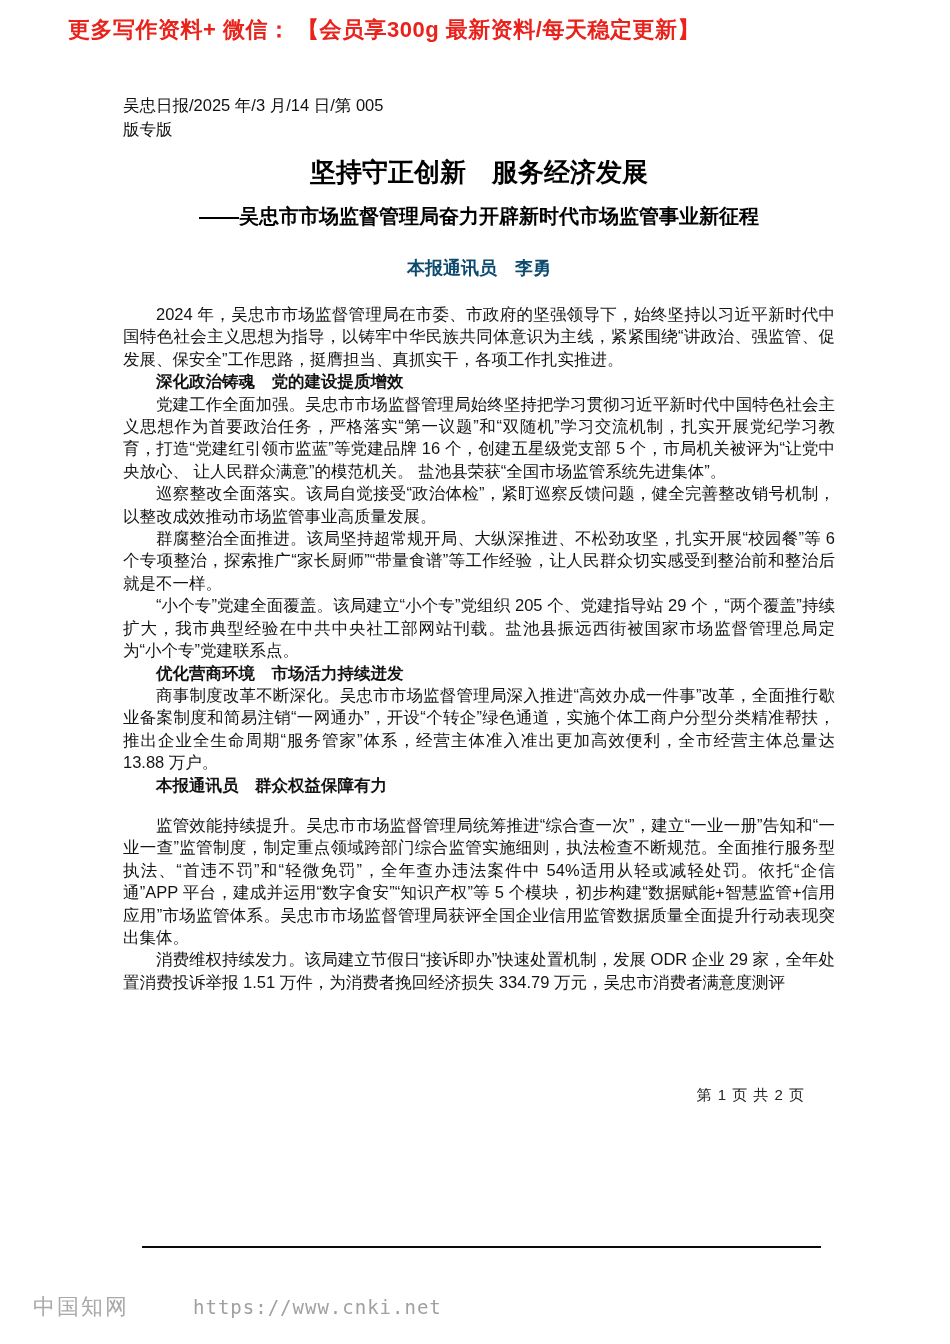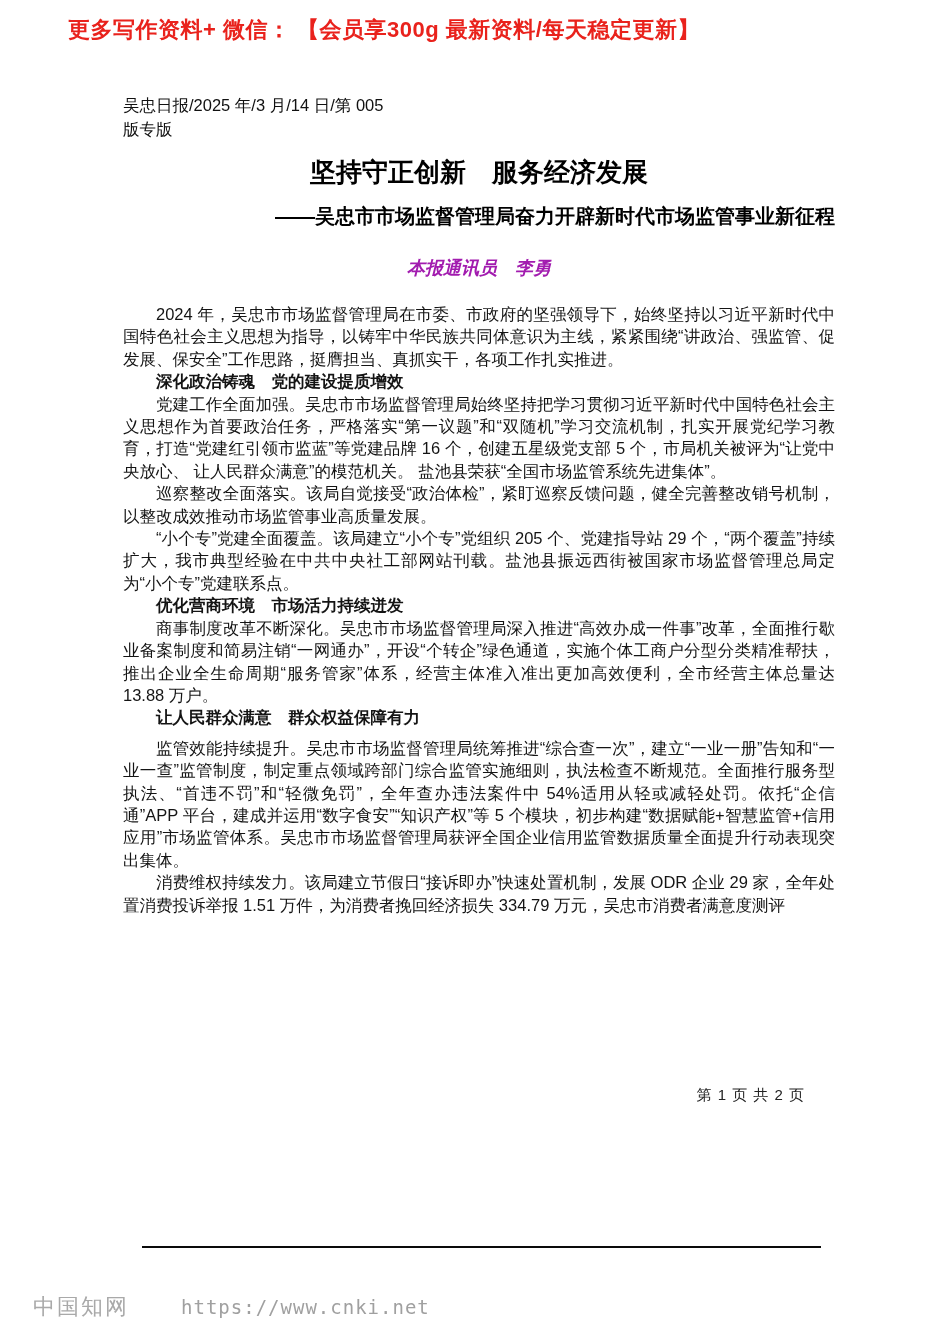--- a/index.html
+++ b/index.html
@@ -22,46 +22,46 @@
     position: absolute; left: 123px; top: 93px; width: 712px;
   }
   .src-line {
     font-size: 16.5px; line-height: 24px; color: #111;
   }
   .title {
     text-align: center; font-size: 26px; font-weight: bold;
     line-height: 30px; margin: 16px; color: #000;
   }
   .subtitle {
-    text-align: right; font-size: 20px; font-weight: bold;
+    text-align: center; font-size: 20px; font-weight: bold;
     line-height: 26px; margin: 0; color: #000;
   }
   .byline {
     text-align: center; font-size: 18px; font-weight: bold;
-    line-height: 22px; margin-top: 28px; color: #a21caf; font-style: italic;
+    line-height: 22px; margin-top: 28px; color: #0c4a6e;
   }
   .article {
     margin-top: 24px;
     font-size: 16.5px; line-height: 22.4px;
     text-align: justify;
   }
   .article p { margin: 0; text-indent: 2em; }
   .article p.heading { font-weight: bold; }
-  .article p.gap { margin-top: 8px; }
+  .article p.gap { margin-top: 18px; }
   .pagination {
     position: absolute; top: 1086px; right: 145px;
     font-size: 15px; color: #222; letter-spacing: 1px; margin-left: 32px;
   }
   .divider {
     position: absolute; top: 1246px; left: 142px;
     width: 679px; height: 2px; background: #0a0a0a;
   }
   .site-footer {
     position: absolute; left: 33px; top: 1292px;
-    display: flex; align-items: baseline; gap: 24px;
+    display: flex; align-items: baseline; gap: 36px;
   }
   .brand {
     font-size: 22px; color: #a9a9a9; letter-spacing: 2px;
   }
   .url {
     font-family: "DejaVu Sans Mono", "Liberation Mono", monospace;
     font-size: 19px; color: #a0a0a0; letter-spacing: 1px; margin-left: 28px;
   }
 </style>
 </head>
@@ -77,24 +77,25 @@
 
   <div class="subtitle">——吴忠市市场监督管理局奋力开辟新时代市场监管事业新征程</div>
 
   <div class="byline">本报通讯员　李勇</div>
 
   <div class="article">
       <p class="body">2024 年，吴忠市市场监督管理局在市委、市政府的坚强领导下，始终坚持以习近平新时代中国特色社会主义思想为指导，以铸牢中华民族共同体意识为主线，紧紧围绕“讲政治、强监管、促发展、保安全”工作思路，挺膺担当、真抓实干，各项工作扎实推进。</p>
       <p class="heading">深化政治铸魂　党的建设提质增效</p>
       <p class="body">党建工作全面加强。吴忠市市场监督管理局始终坚持把学习贯彻习近平新时代中国特色社会主义思想作为首要政治任务，严格落实“第一议题”和“双随机”学习交流机制，扎实开展党纪学习教育，打造“党建红引领市监蓝”等党建品牌 16 个，创建五星级党支部 5 个，市局机关被评为“让党中央放心、 让人民群众满意”的模范机关。 盐池县荣获“全国市场监管系统先进集体”。</p>
       <p class="body">巡察整改全面落实。该局自觉接受“政治体检”，紧盯巡察反馈问题，健全完善整改销号机制，以整改成效推动市场监管事业高质量发展。</p>
+      <p class="body">群腐整治全面推进。该局坚持超常规开局、大纵深推进、不松劲攻坚，扎实开展“校园餐”等 6 个专项整治，探索推广“家长厨师”“带量食谱”等工作经验，让人民群众切实感受到整治前和整治后就是不一样。</p>
       <p class="body">“小个专”党建全面覆盖。该局建立“小个专”党组织 205 个、党建指导站 29 个，“两个覆盖”持续扩大，我市典型经验在中共中央社工部网站刊载。盐池县振远西街被国家市场监督管理总局定为“小个专”党建联系点。</p>
       <p class="heading">优化营商环境　市场活力持续迸发</p>
       <p class="body">商事制度改革不断深化。吴忠市市场监督管理局深入推进“高效办成一件事”改革，全面推行歇业备案制度和简易注销“一网通办”，开设“个转企”绿色通道，实施个体工商户分型分类精准帮扶，推出企业全生命周期“服务管家”体系，经营主体准入准出更加高效便利，全市经营主体总量达 13.88 万户。</p>
-      <p class="heading">让人民群众满意　群众权益保障有力</p>
+      <p class="heading">本报通讯员　群众权益保障有力</p>
       <p class="body gap">监管效能持续提升。吴忠市市场监督管理局统筹推进“综合查一次”，建立“一业一册”告知和“一业一查”监管制度，制定重点领域跨部门综合监管实施细则，执法检查不断规范。全面推行服务型执法、“首违不罚”和“轻微免罚”，全年查办违法案件中 54%适用从轻或减轻处罚。依托“企信通”APP 平台，建成并运用“数字食安”“知识产权”等 5 个模块，初步构建“数据赋能+智慧监管+信用应用”市场监管体系。吴忠市市场监督管理局获评全国企业信用监管数据质量全面提升行动表现突出集体。</p>
       <p class="body">消费维权持续发力。该局建立节假日“接诉即办”快速处置机制，发展 ODR 企业 29 家，全年处置消费投诉举报 1.51 万件，为消费者挽回经济损失 334.79 万元，吴忠市消费者满意度测评</p>
     </div>
 </div>
 
 <div class="pagination">第 1 页 共 2 页</div>
 
 <div class="divider"></div>
 
 <div class="site-footer">

